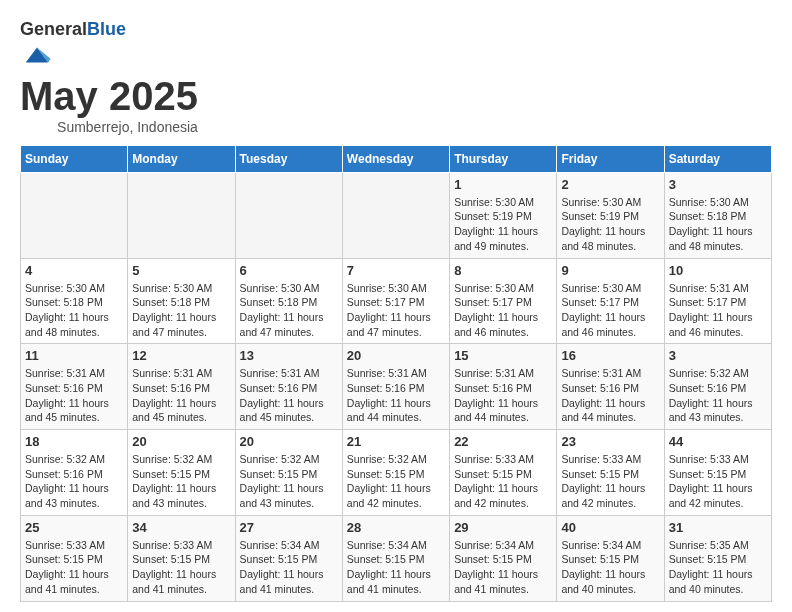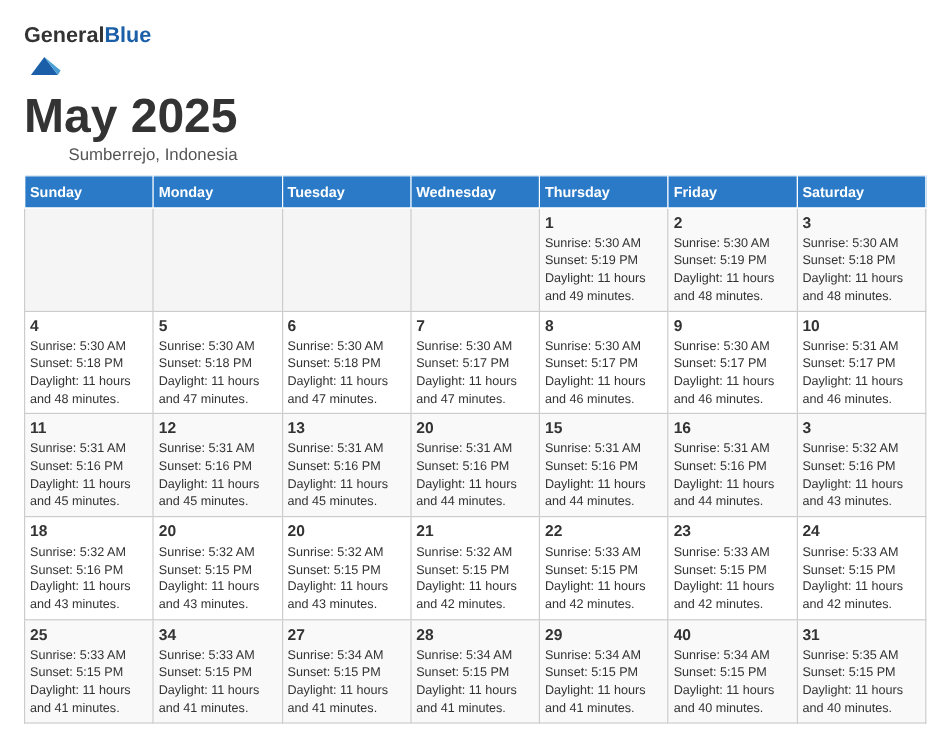--- a/index.html
+++ b/index.html
@@ -264,21 +264,21 @@
           Sunrise: 5:33 AM<br>Sunset: 5:15 PM<br>Daylight: 11 hours and 42 minutes.
         </div>
       </td>
         <td>
         <span class="day-number">23</span>
         <div class="day-info">
           Sunrise: 5:33 AM<br>Sunset: 5:15 PM<br>Daylight: 11 hours and 42 minutes.
         </div>
       </td>
         <td>
-        <span class="day-number">24</span>
+        <span class="day-number">44</span>
         <div class="day-info">
           Sunrise: 5:33 AM<br>Sunset: 5:15 PM<br>Daylight: 11 hours and 42 minutes.
         </div>
       </td>
       </tr>
       <tr>
         <td>
         <span class="day-number">25</span>
         <div class="day-info">
           Sunrise: 5:33 AM<br>Sunset: 5:15 PM<br>Daylight: 11 hours and 41 minutes.

